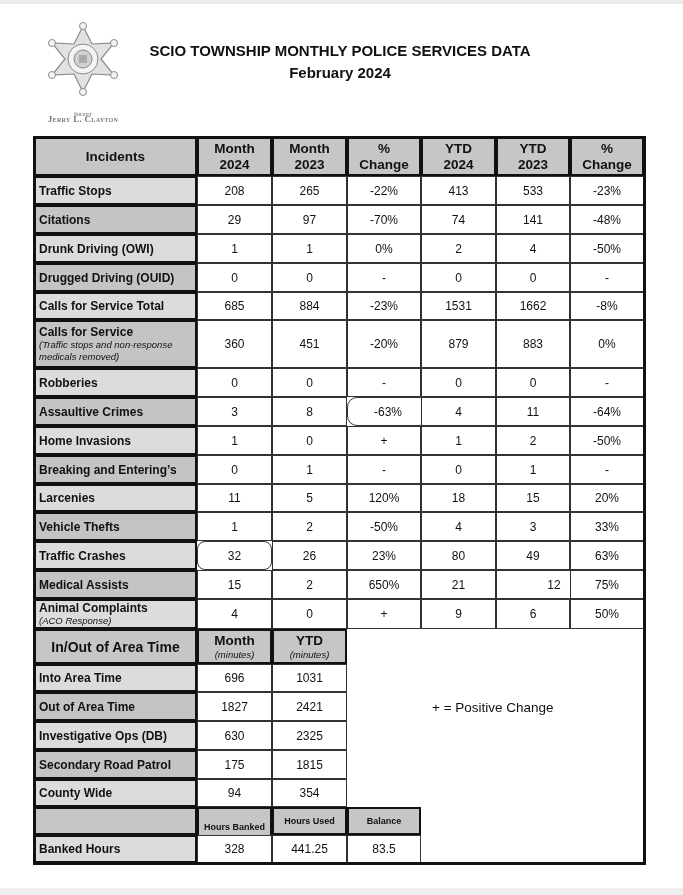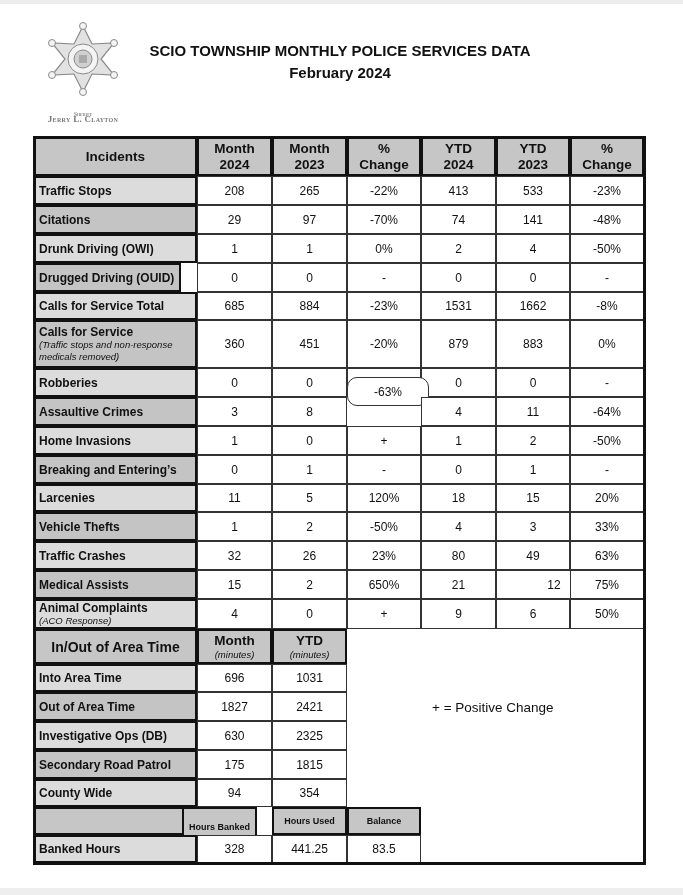--- a/index.html
+++ b/index.html
@@ -145,21 +145,21 @@
     </div>
     <div class="cell " style="left: 421px; top: 234px; width: 75px; height: 29px;">
       <span>2</span>
     </div>
     <div class="cell " style="left: 496px; top: 234px; width: 74px; height: 29px;">
       <span>4</span>
     </div>
     <div class="cell " style="left: 570px; top: 234px; width: 74px; height: 29px;">
       <span>-50%</span>
     </div>
-    <div class="cell lbl dark" style="left: 34px; top: 263px; width: 147px; height: 29px;">
+    <div class="cell lbl dark" style="left: 34px; top: 263px; width: 163px; height: 29px;">
       <span>Drugged Driving (OUID)</span>
     </div>
     <div class="cell " style="left: 197px; top: 263px; width: 75px; height: 29px;">
       <span>0</span>
     </div>
     <div class="cell " style="left: 272px; top: 263px; width: 75px; height: 29px;">
       <span>0</span>
     </div>
     <div class="cell " style="left: 347px; top: 263px; width: 74px; height: 29px;">
       <span>-</span>
@@ -239,21 +239,21 @@
     </div>
     <div class="cell lbl dark" style="left: 34px; top: 397px; width: 163px; height: 29px;">
       <span>Assaultive Crimes</span>
     </div>
     <div class="cell " style="left: 197px; top: 397px; width: 75px; height: 29px;">
       <span>3</span>
     </div>
     <div class="cell " style="left: 272px; top: 397px; width: 75px; height: 29px;">
       <span>8</span>
     </div>
-    <div class="cell " style="left: 347px; top: 377px; width: 82px; height: 29px; border-radius: 10px;">
+    <div class="cell " style="left: 347px; top: 397px; width: 82px; height: 29px; border-radius: 10px;">
       <span>-63%</span>
     </div>
     <div class="cell " style="left: 421px; top: 397px; width: 75px; height: 29px;">
       <span>4</span>
     </div>
     <div class="cell " style="left: 496px; top: 397px; width: 74px; height: 29px;">
       <span>11</span>
     </div>
     <div class="cell " style="left: 570px; top: 397px; width: 74px; height: 29px;">
       <span>-64%</span>
@@ -338,21 +338,21 @@
     </div>
     <div class="cell " style="left: 496px; top: 512px; width: 74px; height: 29px;">
       <span>3</span>
     </div>
     <div class="cell " style="left: 570px; top: 512px; width: 74px; height: 29px;">
       <span>33%</span>
     </div>
     <div class="cell lbl light" style="left: 34px; top: 541px; width: 163px; height: 29px;">
       <span>Traffic Crashes</span>
     </div>
-    <div class="cell " style="left: 197px; top: 541px; width: 75px; height: 29px;">
+    <div class="cell " style="left: 197px; top: 541px; width: 75px; height: 29px; border-radius: 8px;">
       <span>32</span>
     </div>
     <div class="cell " style="left: 272px; top: 541px; width: 75px; height: 29px;">
       <span>26</span>
     </div>
     <div class="cell " style="left: 347px; top: 541px; width: 74px; height: 29px;">
       <span>23%</span>
     </div>
     <div class="cell " style="left: 421px; top: 541px; width: 75px; height: 29px;">
       <span>80</span>
@@ -456,21 +456,21 @@
     <div class="cell lbl light" style="left: 34px; top: 779px; width: 163px; height: 28px;">
       <span>County Wide</span>
     </div>
     <div class="cell " style="left: 197px; top: 779px; width: 75px; height: 28px;">
       <span>94</span>
     </div>
     <div class="cell " style="left: 272px; top: 779px; width: 75px; height: 28px;">
       <span>354</span>
     </div>
     <div class="cell hdr" style="left: 34px; top: 807px; width: 163px; height: 28px;"></div>
-    <div class="cell subhdr" style="left: 182px; top: 807px; width: 75px; height: 39px;">
+    <div class="cell subhdr" style="left: 197px; top: 807px; width: 75px; height: 39px;">
       <span>Hours Banked</span>
     </div>
     <div class="cell subhdr" style="left: 272px; top: 807px; width: 75px; height: 28px;">
       <span>Hours Used</span>
     </div>
     <div class="cell subhdr" style="left: 347px; top: 807px; width: 74px; height: 28px;">
       <span>Balance</span>
     </div>
     <div class="cell lbl light" style="left: 34px; top: 835px; width: 163px; height: 28px;">
       <span>Banked Hours</span>

